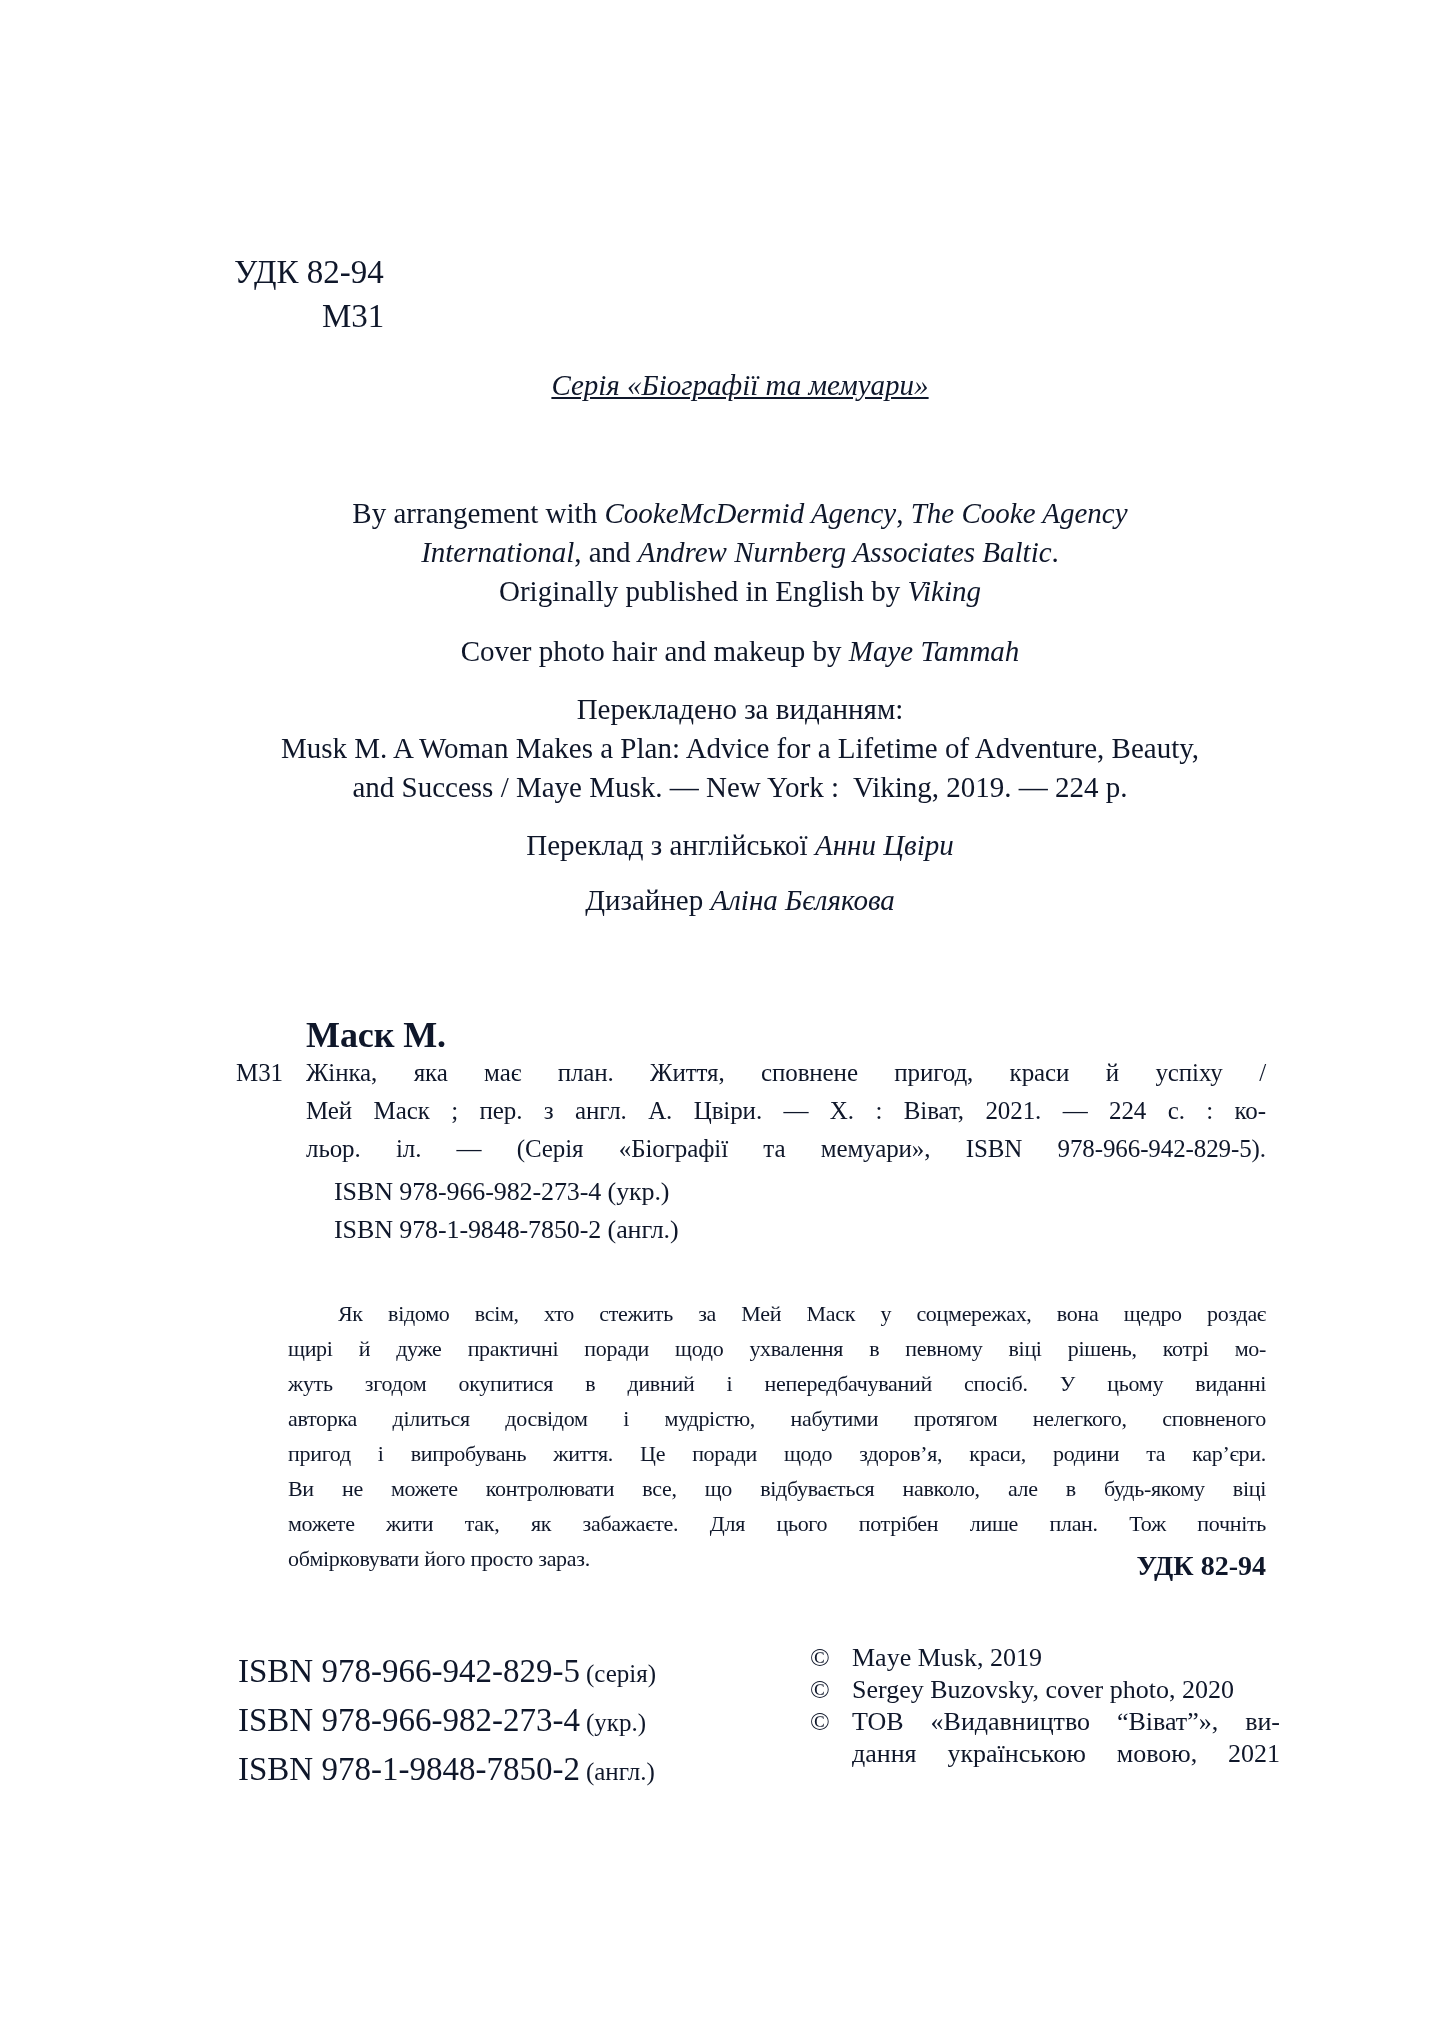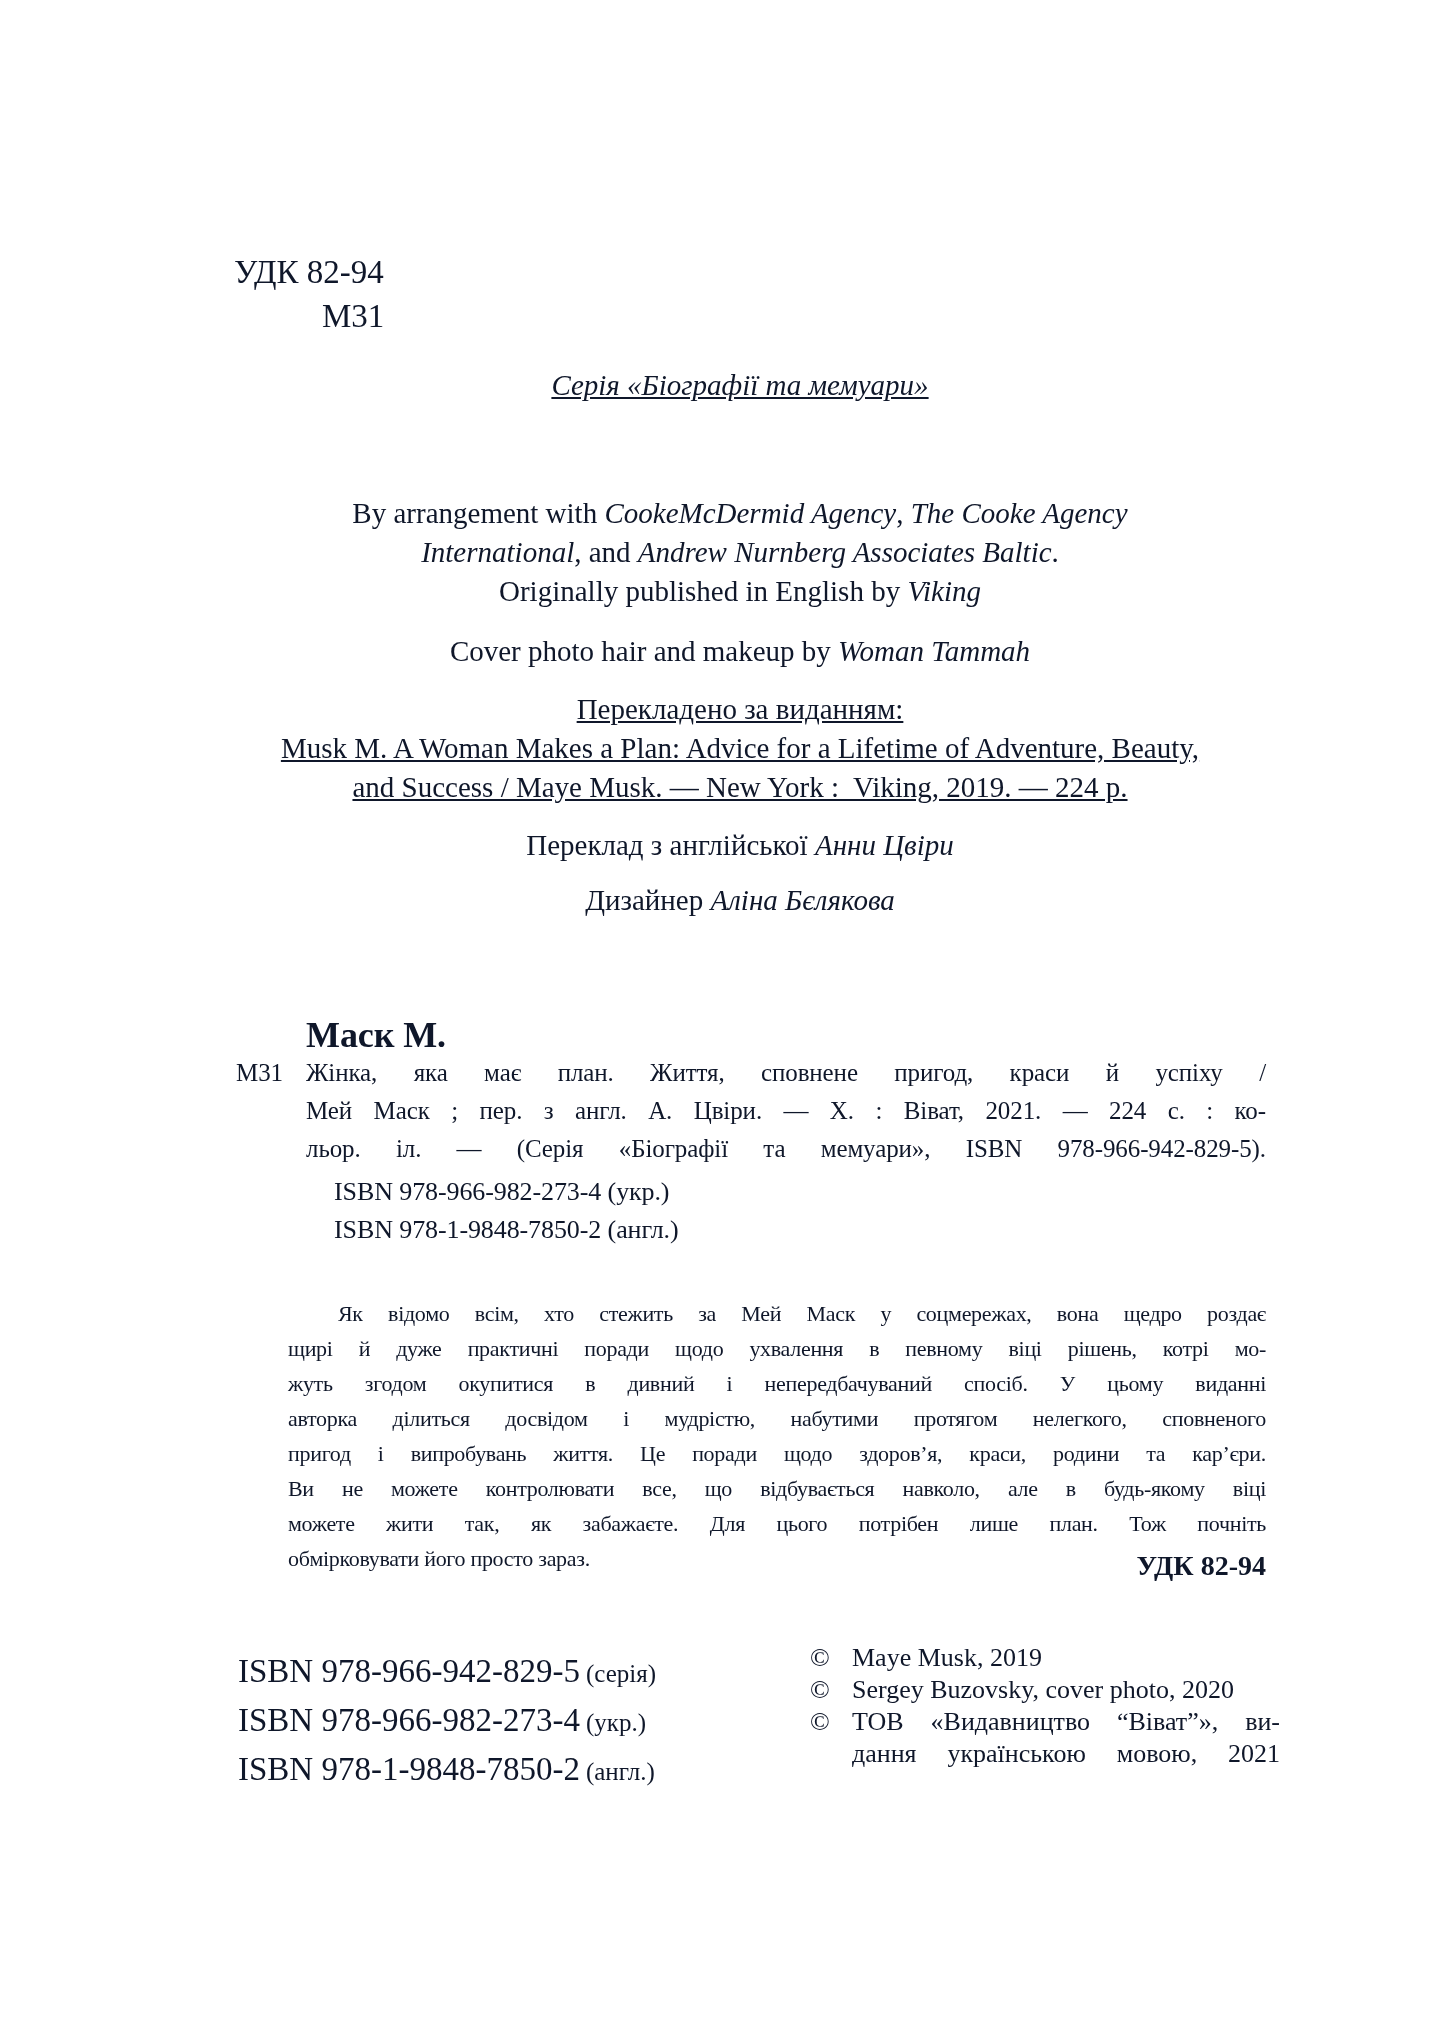--- a/index.html
+++ b/index.html
@@ -34,21 +34,21 @@
     position: absolute;
     left: 212px;
     width: 1056px;
     text-align: center;
     font-size: 29px;
     line-height: 39px;
   }
   .series      { top: 366px; text-decoration: underline; }
   .rights      { top: 494px; }
   .cover-credit{ top: 632px; }
-  .src-edition { top: 690px; text-decoration: underline; }
+  .src-edition { top: 690px; }
   .translator  { top: 826px; }
   .designer    { top: 881px; }
 
   
   .catalog {
     position: absolute;
     left: 236px;
     top: 1016px;
     width: 1030px;
     font-size: 25px;
@@ -138,21 +138,21 @@
     <span class="it">Серія «Біографії та мемуари»</span>
   </div>
 
   <div class="centered rights">
     <div><span>By arrangement with </span><span class="it">CookeMcDermid Agency</span><span>, </span><span class="it">The Cooke Agency</span></div>
     <div><span class="it">International</span><span>, and </span><span class="it">Andrew Nurnberg Associates Baltic</span><span>.</span></div>
     <div><span>Originally published in English by </span><span class="it">Viking</span></div>
   </div>
 
   <div class="centered cover-credit">
-    <span>Cover photo hair and makeup by </span><span class="it">Woman Tammah</span>
+    <span>Cover photo hair and makeup by </span><span class="it">Maye Tammah</span>
   </div>
 
   <div class="centered src-edition">
     <div>Перекладено за виданням:</div>
     <div>Musk M. A Woman Makes a Plan: Advice for a Lifetime of Adventure, Beauty,</div>
     <div>and Success / Maye Musk. — New York :&nbsp; Viking, 2019. — 224 p.</div>
   </div>
 
   <div class="centered translator">
     <span>Переклад з англійської </span><span class="it">Анни Цвіри</span>

